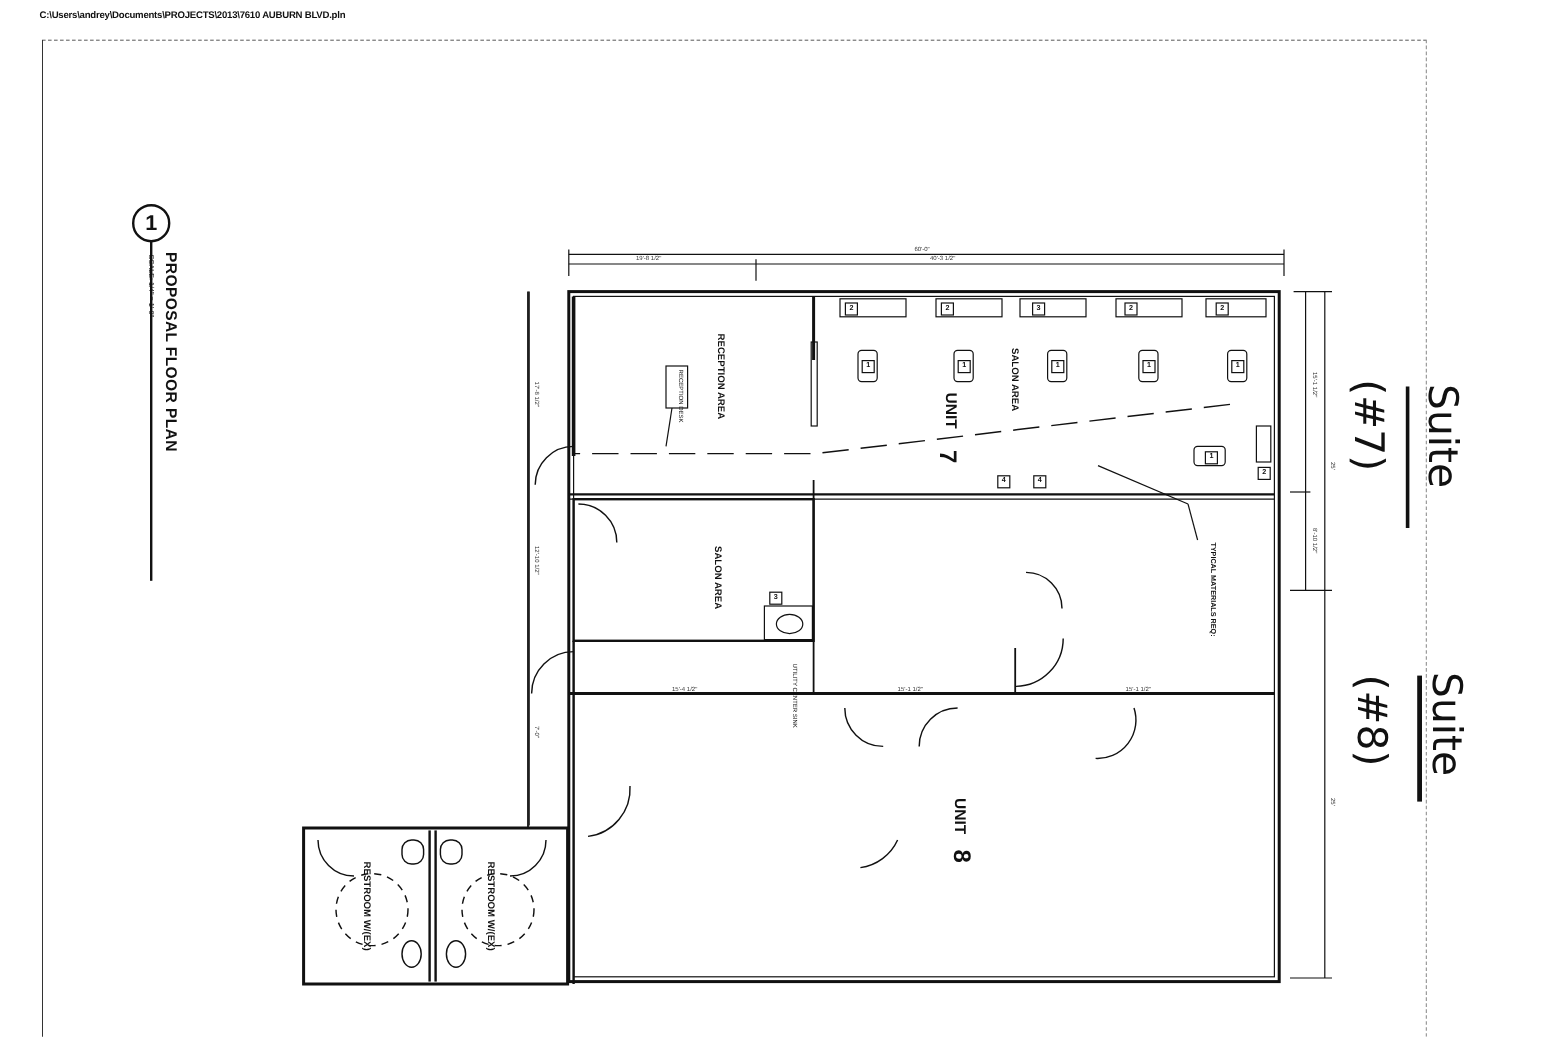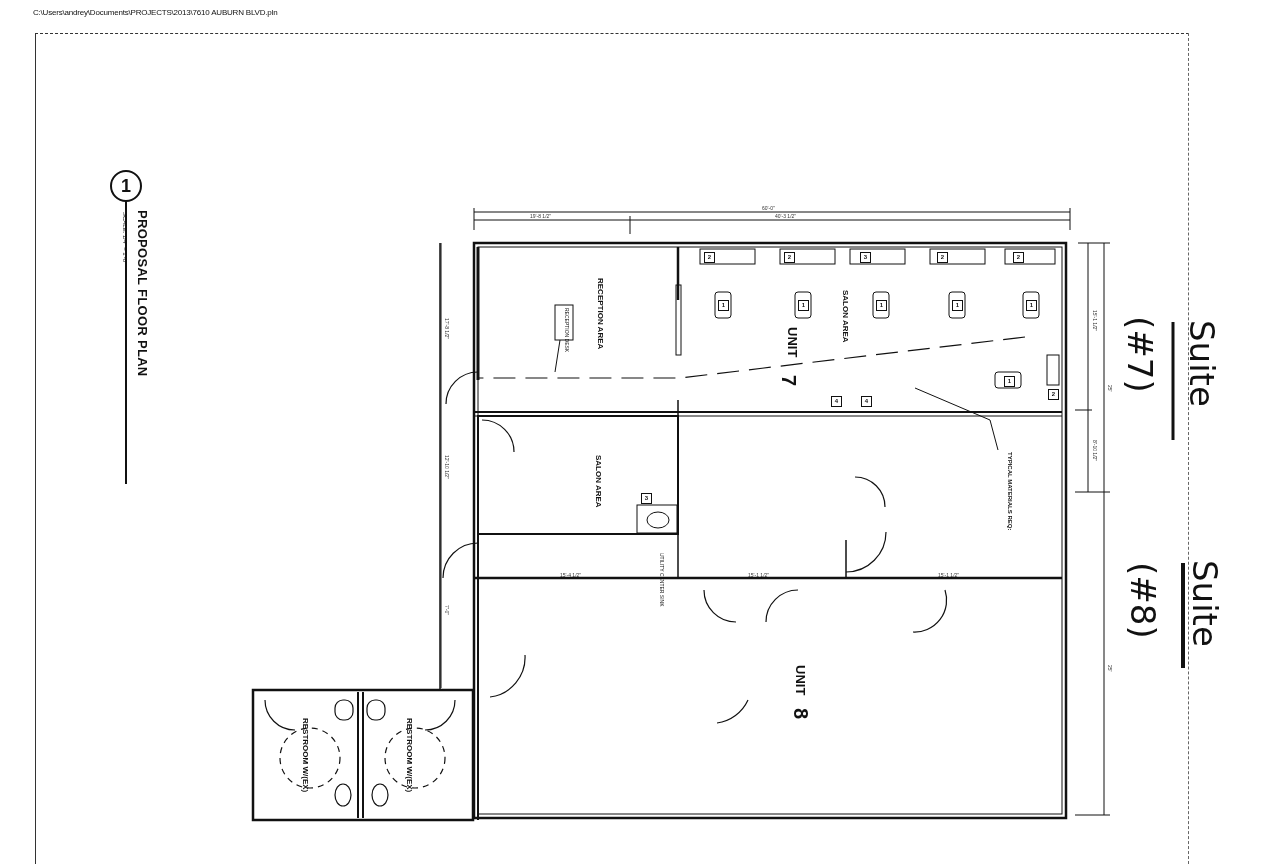--- a/index.html
+++ b/index.html
@@ -1,17 +1,17 @@
 <!DOCTYPE html>
 <html><head>
 <meta charset="utf-8">
 <style>
   html, body { margin: 0; padding: 0; background: #ffffff; }
   body { width: 1284px; height: 864px; position: relative; overflow: hidden; font-family: "Liberation Sans", sans-serif; color: #111; }
-  .filepath { position: absolute; left: 33px; top: 8px; font-size: 8px; font-weight: normal; letter-spacing: -0.2px; color: #111; }
+  .filepath { position: absolute; left: 33px; top: 8px; font-size: 8px; font-weight: bold; letter-spacing: -0.2px; color: #111; }
   .sheet { position: absolute; left: 35px; top: 33px; width: 1152px; height: 840px; border-top: 1px dashed #333; border-left: 1.5px solid #333; border-right: 1px dashed #666; }
   svg.plan { position: absolute; left: 0; top: 0; }
   .vtext { position: absolute; transform-origin: left top; white-space: nowrap; }
   .title-block { position: absolute; left: 110px; top: 170px; width: 40px; height: 320px; }
   .title-circle { position: absolute; left: 0; top: 0; width: 28px; height: 28px; border: 2px solid #111; border-radius: 50%; text-align: center; line-height: 28px; font-weight: bold; font-size: 18px; }
   .title-line { position: absolute; left: 15px; top: 30px; width: 1.5px; height: 284px; background: #111; }
   .title-text { left: 150px; top: 210px; transform: rotate(90deg); font-weight: bold; font-size: 13px; letter-spacing: 0.3px; }
   .scale-text { left: 128px; top: 212px; transform: rotate(90deg); font-size: 6px; }
   .room-label { font-weight: bold; font-size: 8px; transform: rotate(90deg); }
   .unit-label { font-weight: bold; font-size: 13px; transform: rotate(90deg); }

